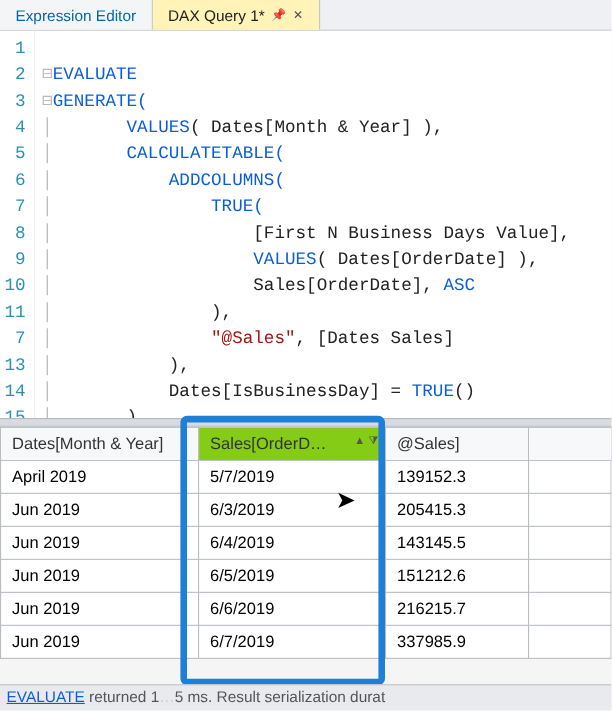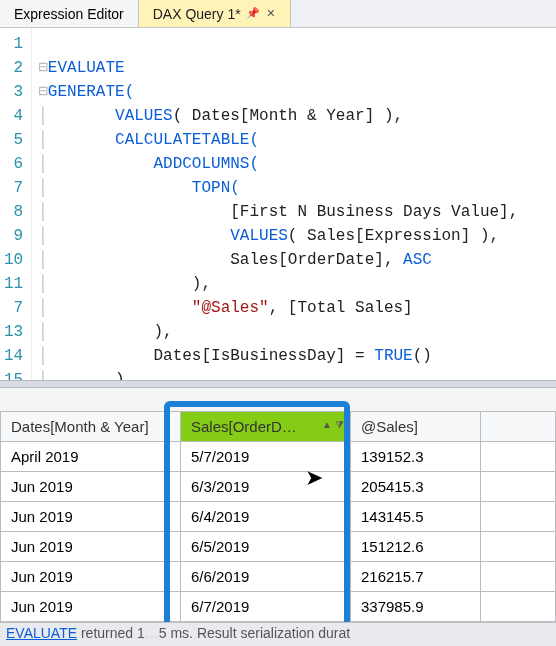--- a/index.html
+++ b/index.html
@@ -17,21 +17,21 @@
     height: 28px;
     background: #eef0f3;
     border-bottom: 1px solid #c5c5c5;
   }
   .tab {
     display: flex;
     align-items: center;
     padding: 0 14px;
     border-right: 1px solid #c5c5c5;
     font-size: 14px;
-    color: #000000;
+    color: #0369a1;
     gap: 6px;
   }
   .tab.inactive { background: #f4f5f7; }
   .tab.active {
     background: #fff3b8;
     font-weight: 400;
     color: #222;
     text-align: right;
   }
   .tab .pin-icon, .tab .close-icon {
@@ -73,21 +73,20 @@
   }
   .grid-wrap {
     background: #fff;
     position: relative;
   }
   table.grid {
     border-collapse: collapse;
     width: 100%;
     table-layout: fixed;
     font-size: 15px;
-    margin-top: 23px;
   }
   table.grid th, table.grid td {
     border: 1px solid #b9bcc1;
     padding: 5px 10px;
     text-align: left;
     height: 30px;
   }
   table.grid th {
     background: #f7f8fa;
     font-weight: 400;
@@ -161,26 +160,26 @@
       <div>13</div>
       <div>14</div>
       <div>15</div>
   </div>
   <div class="code">
 <span class="guide">⊟</span><span class="kw">EVALUATE</span>
 <span class="guide">⊟</span><span class="kw">GENERATE(</span>
 <span class="guide">│</span>       <span class="kw">VALUES</span><span>( Dates[Month &amp; Year] ),</span>
 <span class="guide">│</span>       <span class="kw">CALCULATETABLE(</span>
 <span class="guide">│</span>           <span class="kw">ADDCOLUMNS(</span>
-<span class="guide">│</span>               <span class="kw">TOPN(</span>
+<span class="guide">│</span>               <span class="kw">TRUE(</span>
 <span class="guide">│</span>                   <span>[First N Business Days Value],</span>
-<span class="guide">│</span>                   <span class="kw">VALUES</span><span>( Sales[Expression] ),</span>
+<span class="guide">│</span>                   <span class="kw">VALUES</span><span>( Dates[OrderDate] ),</span>
 <span class="guide">│</span>                   <span>Sales[OrderDate], </span><span class="kw">ASC</span>
 <span class="guide">│</span>               <span>),</span>
-<span class="guide">│</span>               <span class="str">"@Sales"</span><span>, [Total Sales]</span>
+<span class="guide">│</span>               <span class="str">"@Sales"</span><span>, [Dates Sales]</span>
 <span class="guide">│</span>           <span>),</span>
 <span class="guide">│</span>           <span>Dates[IsBusinessDay] = </span><span class="kw">TRUE</span><span>()</span>
 <span class="guide">│</span>       <span>)</span>
       </div>
 </div>
 
 <div class="splitter"></div>
 
 <div class="grid-wrap">
   <table class="grid">

